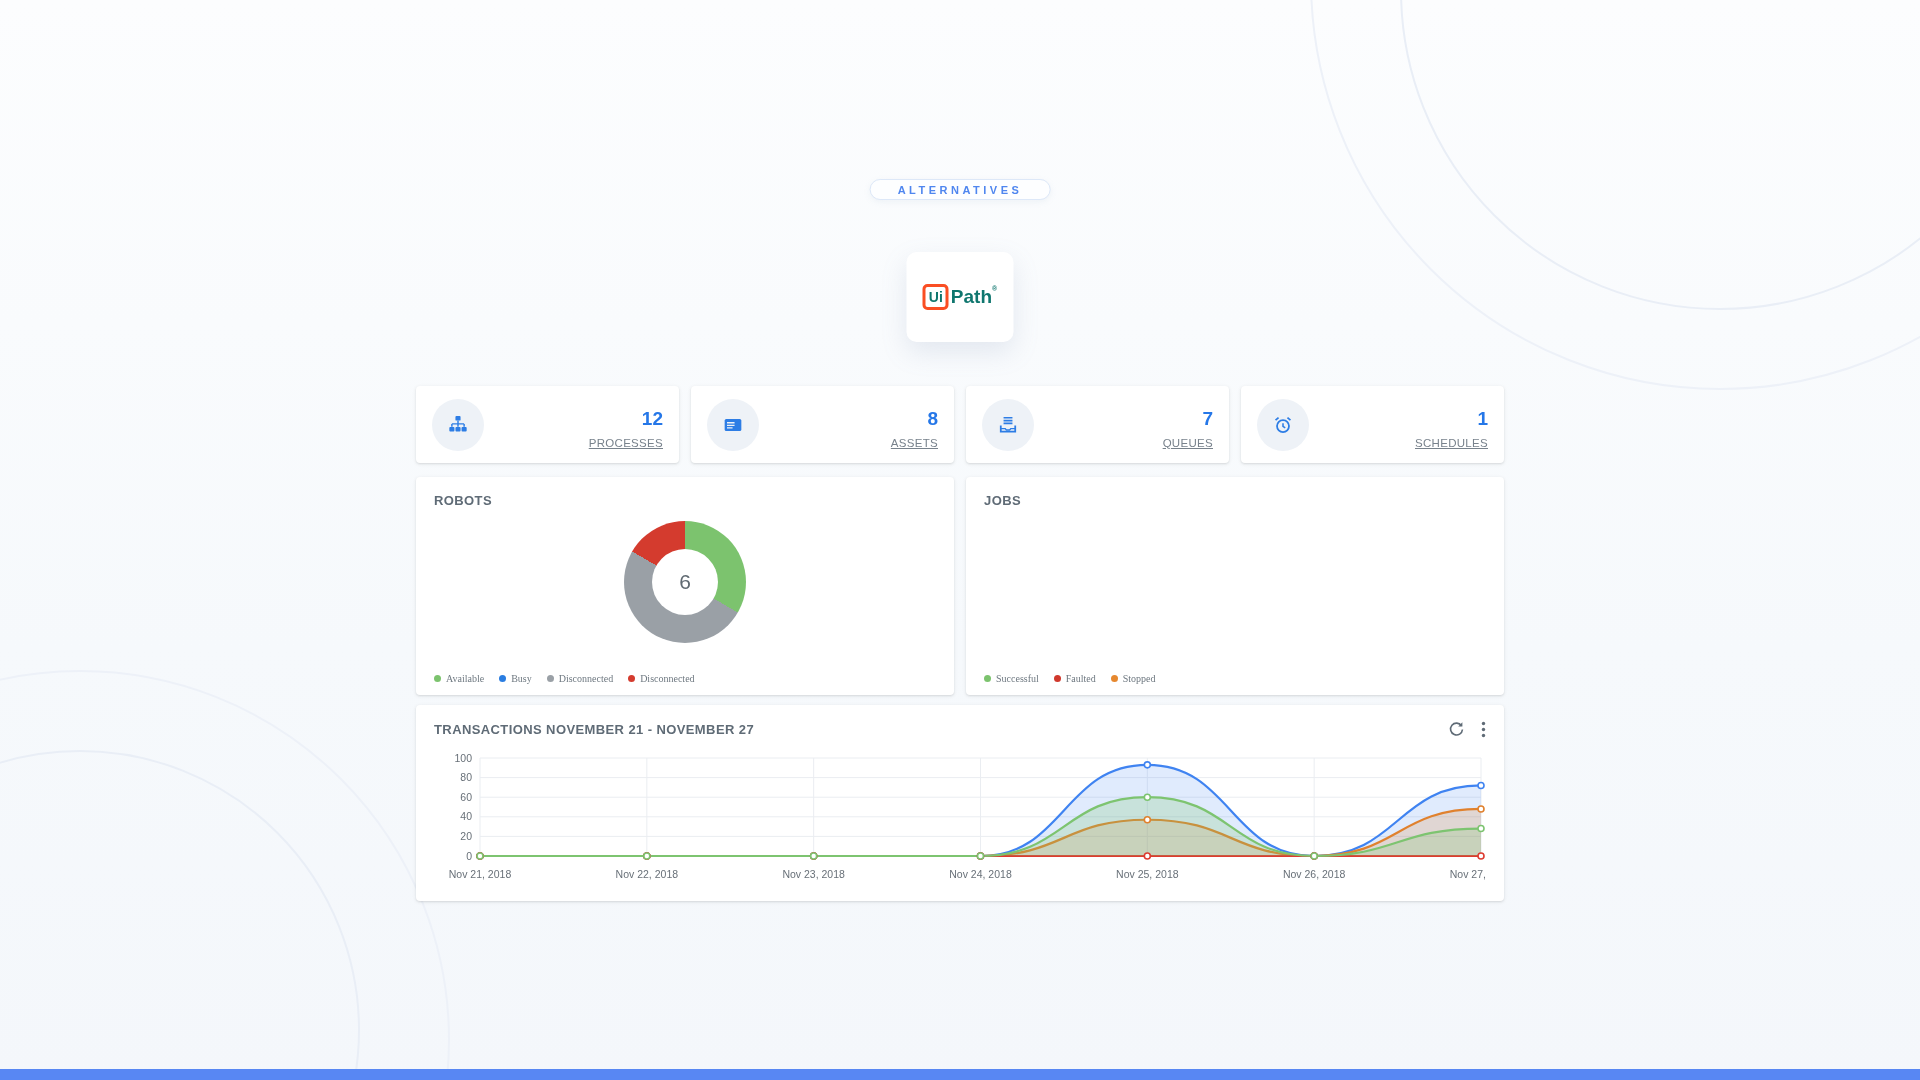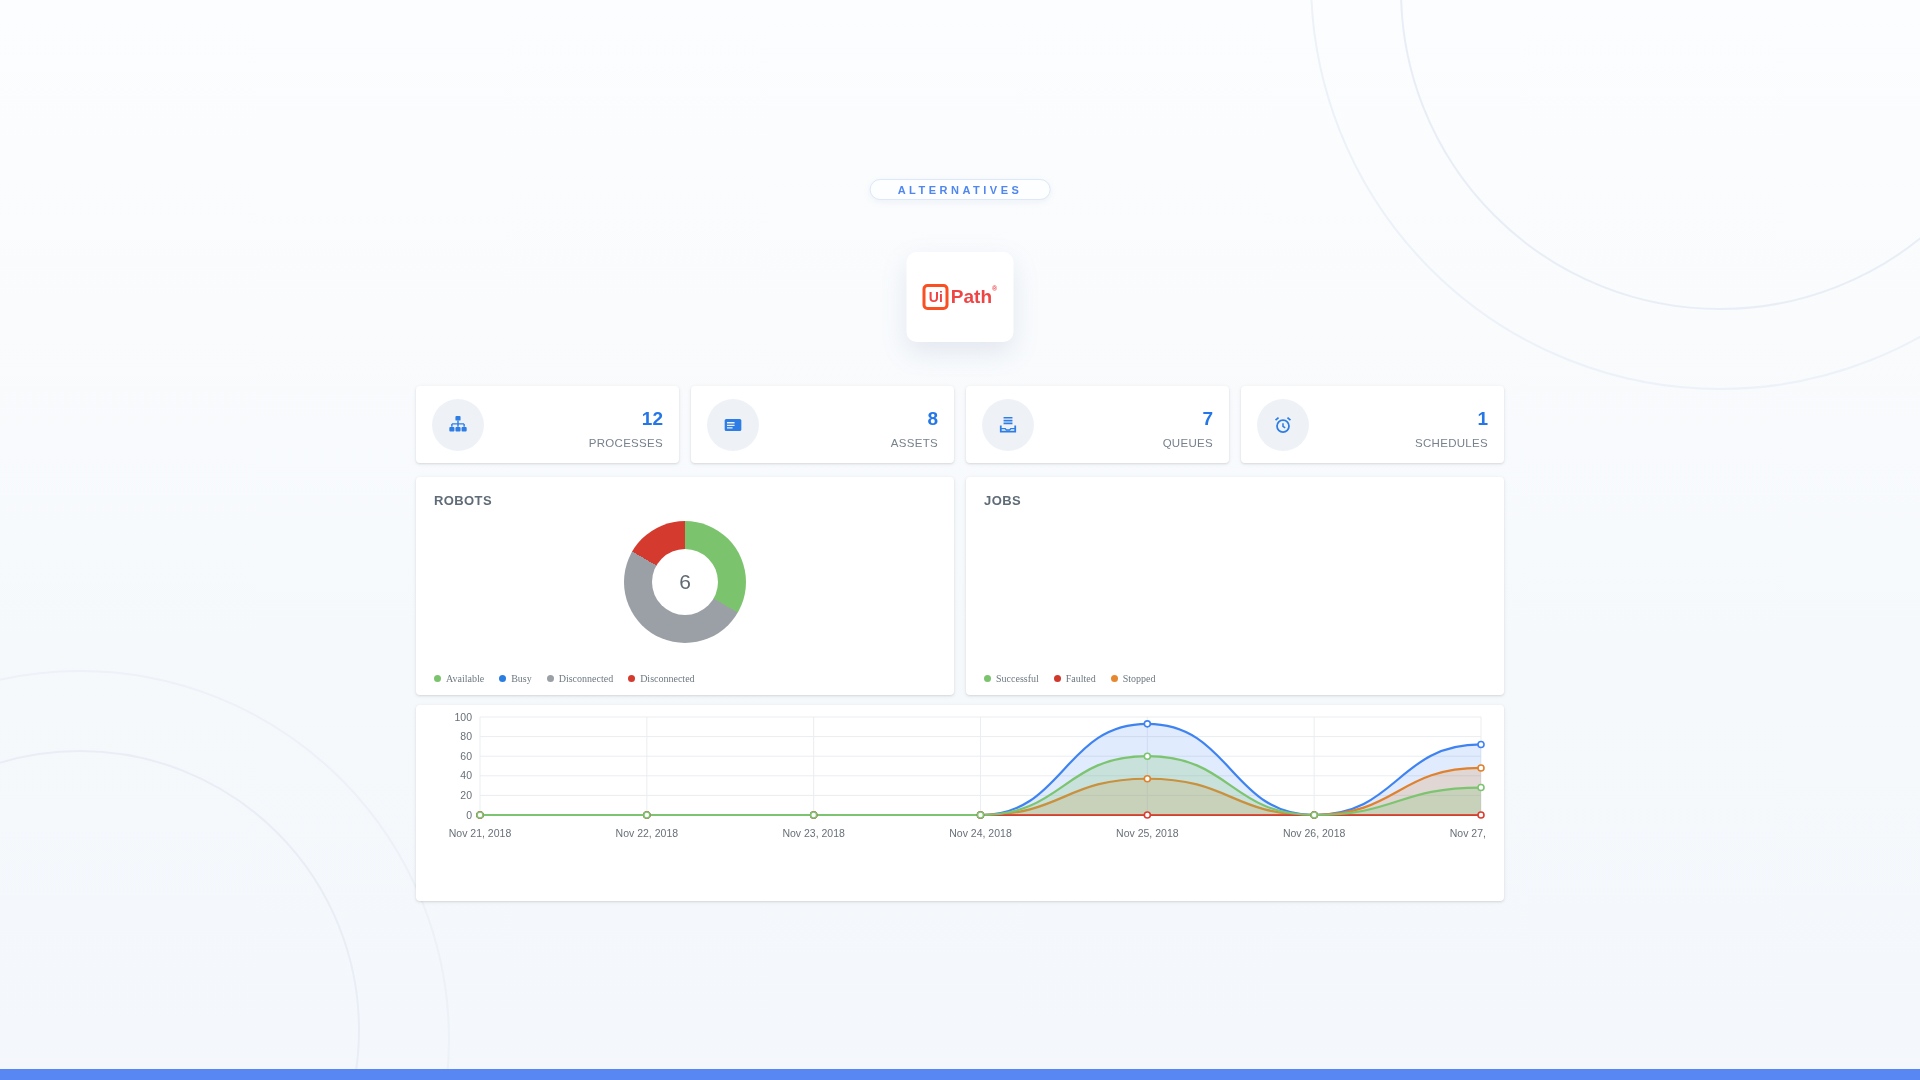--- a/index.html
+++ b/index.html
@@ -20,40 +20,40 @@
     height:21px; padding:0 27px; border-radius:17px; background:#fdfeff;
     border:1px solid #dde8f8; box-shadow:0 2px 6px rgba(150,170,200,.12);
     display:flex; align-items:center; cursor:pointer; }
   .badge span { font-size:11px; font-weight:bold; letter-spacing:3.5px; color:#4f86ef; }
 
   
   .logo-card { position:absolute; top:252px; left:50%; transform:translateX(-50%);
     width:107px; height:90px; background:#fff; border-radius:10px;
     box-shadow:0 10px 26px rgba(125,145,175,.18); display:flex;
     align-items:center; justify-content:center; cursor:pointer; }
-  .uipath-logo { display:flex; align-items:flex-start; color:#ef4444;text-align:center; }
+  .uipath-logo { display:flex; align-items:flex-start; color:#0f766e;text-align:center; }
   .ui-box { display:inline-flex; align-items:center; justify-content:center;
     width:26px; height:26px; border:3px solid #fa4e23; border-radius:5px;
     font-size:14px; font-weight:bold; margin-top:1px; }
   .path-text { font-size:19px; font-weight:bold; margin-left:2px; line-height:28px; }
   .reg { font-size:7px; font-weight:bold; margin-top:2px; }
 
   .content { position:absolute; top:386px; left:416px; width:1088px; }
 
   
   .stats-row { display:flex; gap:12px; }
   .stat-card { flex:1; height:77px; background:#fff; border-radius:4px;
     box-shadow:0 1px 2px rgba(60,64,67,.12),0 1px 4px rgba(60,64,67,.08);
     display:flex; align-items:center; padding:0 16px; cursor:pointer; }
   .stat-icon-circle { width:52px; height:52px; border-radius:50%; background:#eef2f7;
     display:flex; align-items:center; justify-content:center; flex:none; }
   .stat-icon-circle svg { color:#2d7de5; }
   .stat-right { margin-left:auto; text-align:right; }
   .stat-value { font-size:19px; font-weight:bold; color:#2577e8;margin-top:8px; }
-  .stat-label { font-size:11.5px; color:#78828c; margin-top:7px; letter-spacing:.3px; }
+  .stat-label { font-size:11.5px; color:#78828c; margin-top:7px; letter-spacing:.3px;text-decoration:underline; }
 
   
   .panels-row { display:flex; gap:12px; margin-top:14px; }
   .panel { background:#fff; border-radius:4px;
     box-shadow:0 1px 2px rgba(60,64,67,.12),0 1px 4px rgba(60,64,67,.08); }
   .donut-panel { flex:1; height:218px; position:relative; padding:16px 18px; }
   .panel-title { font-size:13px; font-weight:bold; color:#5f6b76; letter-spacing:.4px; }
 
   .donut { width:122px; height:122px; border-radius:50%; margin:13px auto 0;
     position:relative; }
@@ -204,20 +204,38 @@
             </span>
             <span class="legend-item">
               <span class="legend-dot" style="background: rgb(230, 136, 47);"></span>
               <span class="legend-label">Stopped</span>
             </span>
           </div>
       </section>
     </div>
 
     <section class="panel transactions">
+      <header class="trans-header">
+        <h2 class="panel-title">TRANSACTIONS NOVEMBER 21 - NOVEMBER 27</h2>
+        <div class="trans-actions">
+          <span class="icon-btn">
+            <svg width="17" height="17" viewBox="0 0 18 18">
+              <path d="M14.3 5.1 A6.3 6.3 0 1 0 15.3 9" fill="none" stroke="currentColor" stroke-width="1.7"></path>
+              <path d="M15.2 1.4 L15.2 5.8 L10.8 5.8 Z" fill="currentColor"></path>
+            </svg>
+          </span>
+          <span class="icon-btn">
+            <svg width="5" height="17" viewBox="0 0 5 17">
+              <circle cx="2.5" cy="2.5" r="1.7" fill="currentColor"></circle>
+              <circle cx="2.5" cy="8.5" r="1.7" fill="currentColor"></circle>
+              <circle cx="2.5" cy="14.5" r="1.7" fill="currentColor"></circle>
+            </svg>
+          </span>
+        </div>
+      </header>
       <div class="chart-wrap">
         <svg id="line-chart" width="1052" height="146" viewBox="0 0 1052 146">
             <line x1="46" y1="110" x2="1047" y2="110" stroke="#d8dce1" stroke-width="1"></line>
             <text x="38" y="113.5" text-anchor="end" class="tick">0</text>
             <line x1="46" y1="90.4" x2="1047" y2="90.4" stroke="#eaedf1" stroke-width="1"></line>
             <text x="38" y="93.9" text-anchor="end" class="tick">20</text>
             <line x1="46" y1="70.8" x2="1047" y2="70.8" stroke="#eaedf1" stroke-width="1"></line>
             <text x="38" y="74.3" text-anchor="end" class="tick">40</text>
             <line x1="46" y1="51.2" x2="1047" y2="51.2" stroke="#eaedf1" stroke-width="1"></line>
             <text x="38" y="54.7" text-anchor="end" class="tick">60</text>

